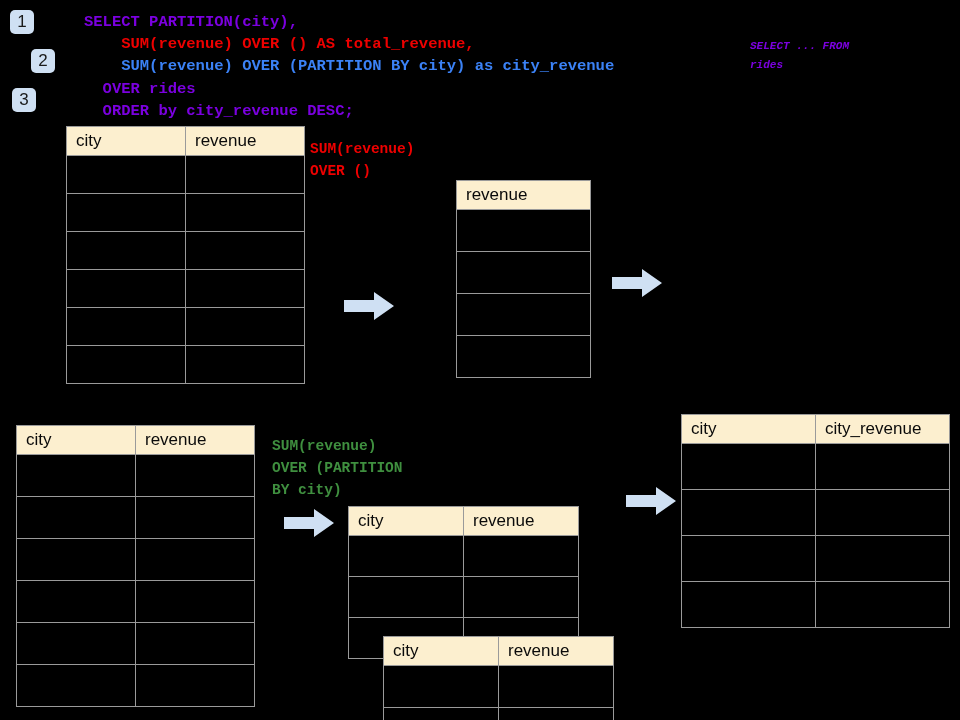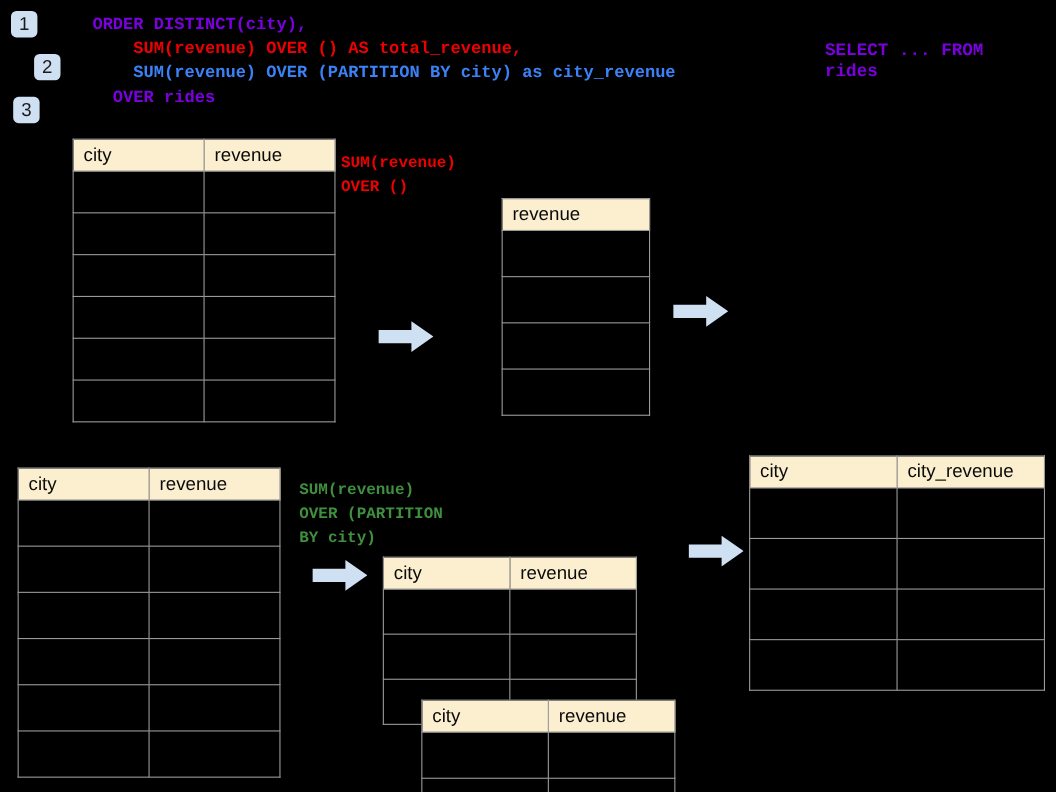--- a/index.html
+++ b/index.html
@@ -35,22 +35,23 @@
   .code {
     position: absolute;
     font-family: "Liberation Mono", monospace;
     font-weight: bold;
     white-space: pre;
     font-size: 15.5px;
     line-height: 22px;
     letter-spacing: 0px;
   }
   .code.small {
-    font-size: 16px;
+    font-size: 11px;
     line-height: 19px;
+    font-style: italic;
   }
   .c-purple { color: #7b00e0; }
   .c-red    { color: #ee0000; }
   .c-green  { color: #3b82f6; }
 
   
   .annot {
     position: absolute;
     font-family: "Liberation Mono", monospace;
     font-weight: bold;
@@ -92,24 +93,25 @@
 </style>
 </head>
 <body>
 
 <div id="canvas">
 
   <div class="badge" style="left:10px; top:10px;">1</div>
   <div class="badge" style="left:31px; top:49px;">2</div>
   <div class="badge" style="left:12px; top:88px;">3</div>
 
-  <div class="code c-purple" style="left:84px; top:11px;">ORDER DISTINCT(city),</div>
+  <div class="code c-purple" style="left:84px; top:11px;">SELECT PARTITION(city),</div>
   <div class="code c-red" style="left:84px; top:33px;">    SUM(revenue) OVER () AS total_revenue,</div>
   <div class="code c-green" style="left:84px; top:55px;">    SUM(revenue) OVER (PARTITION BY city) as city_revenue</div>
   <div class="code c-purple" style="left:84px; top:78px;">  OVER rides</div>
+  <div class="code c-purple" style="left:84px; top:100px;">  ORDER by city_revenue DESC;</div>
 
   <div class="code small c-purple" style="left:750px; top:37px;">SELECT ... FROM
 rides</div>
 
   <div class="annot red" style="left:310px; top:138px;">SUM(revenue)
 OVER ()</div>
 
   <div class="annot green" style="left:272px; top:435px;">SUM(revenue)
 OVER (PARTITION
 BY city)</div>

